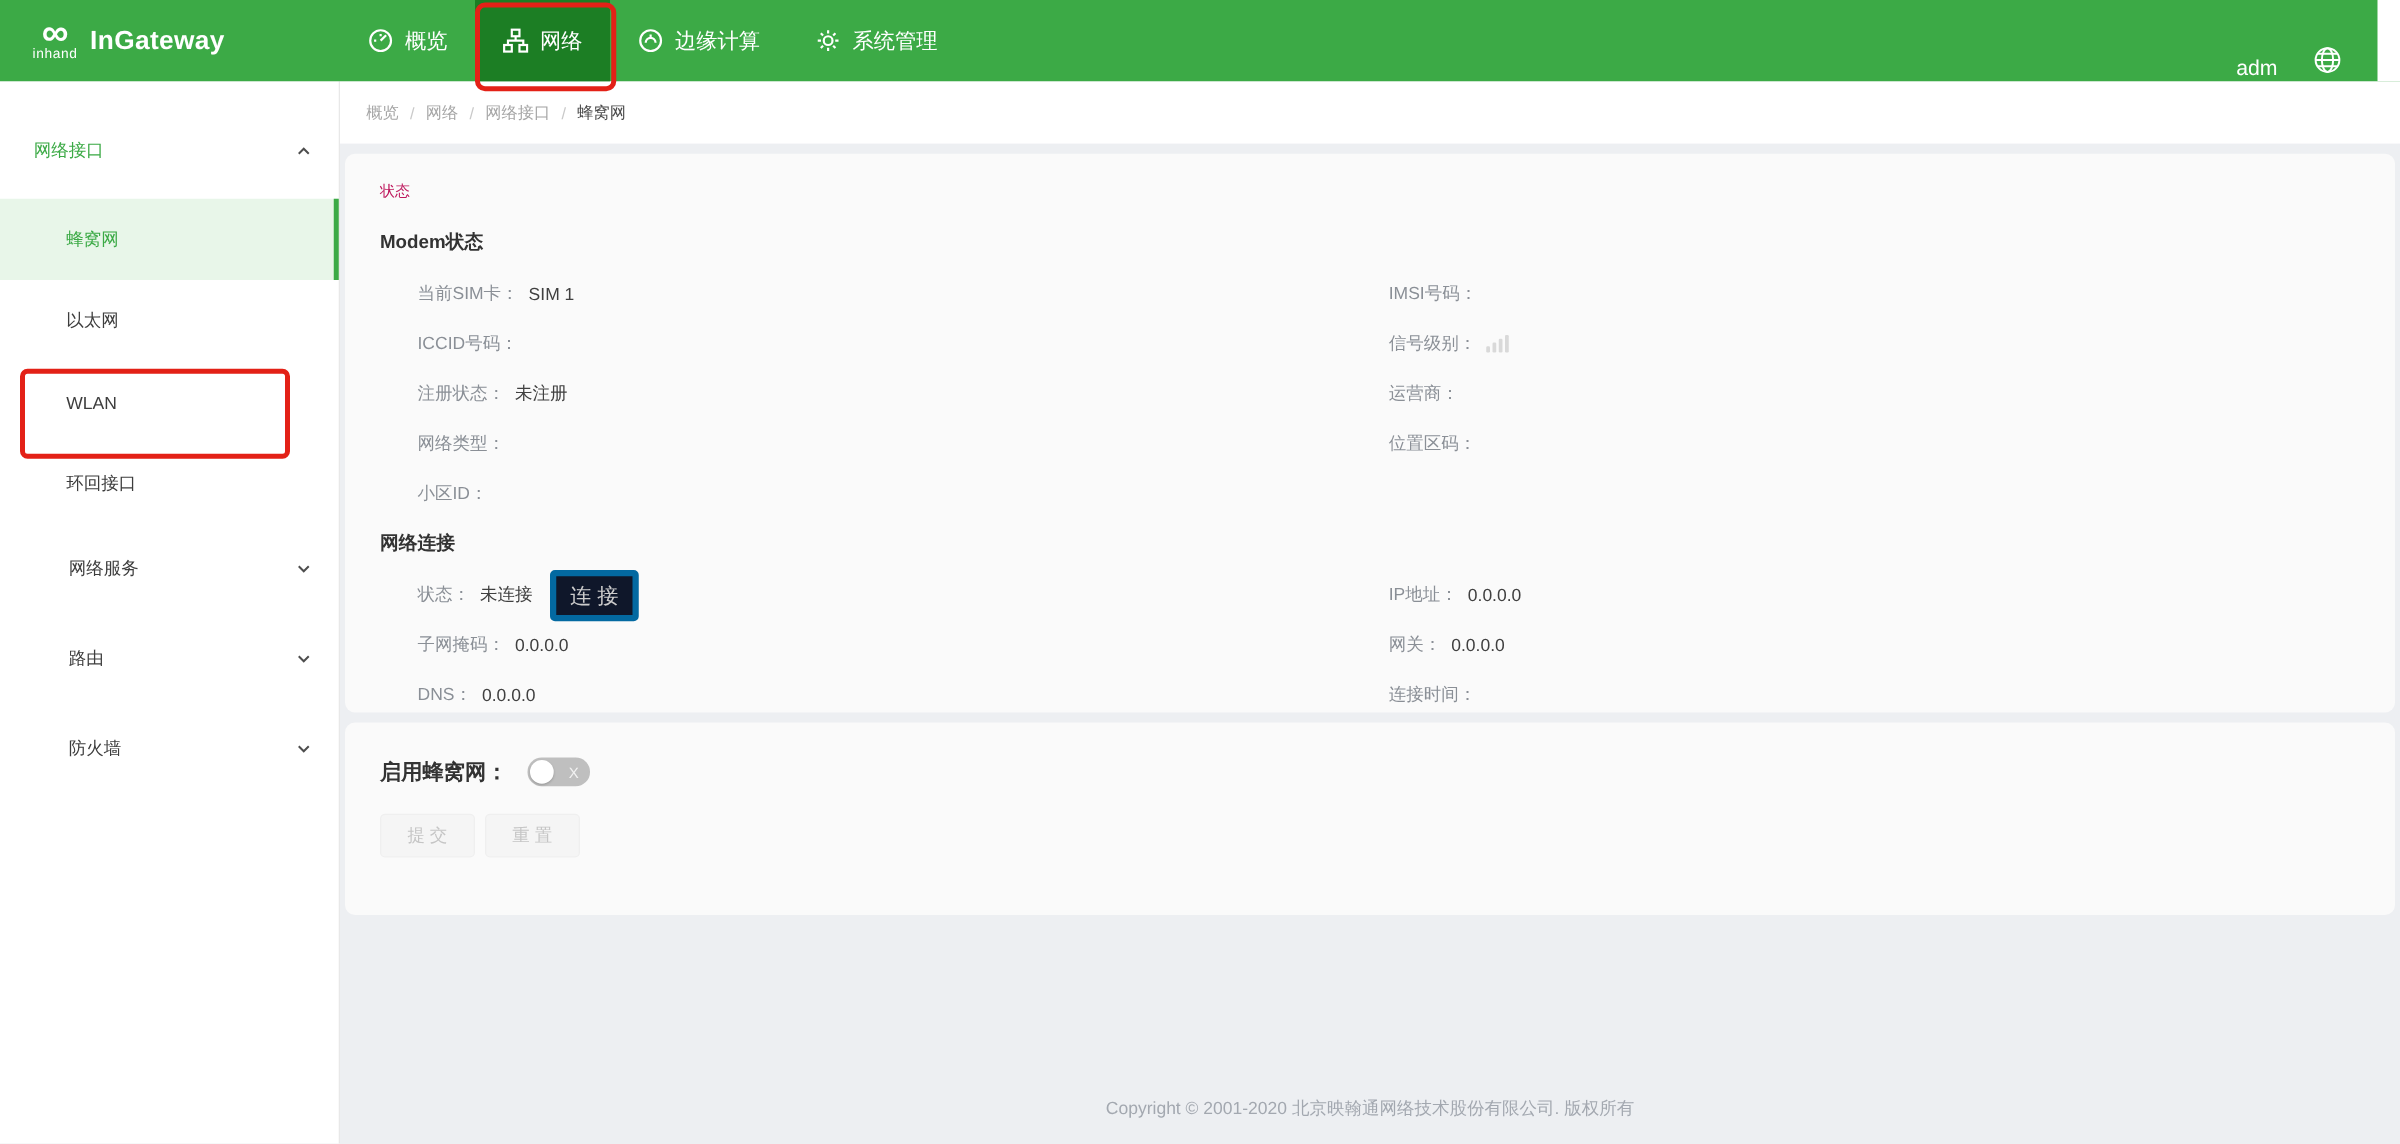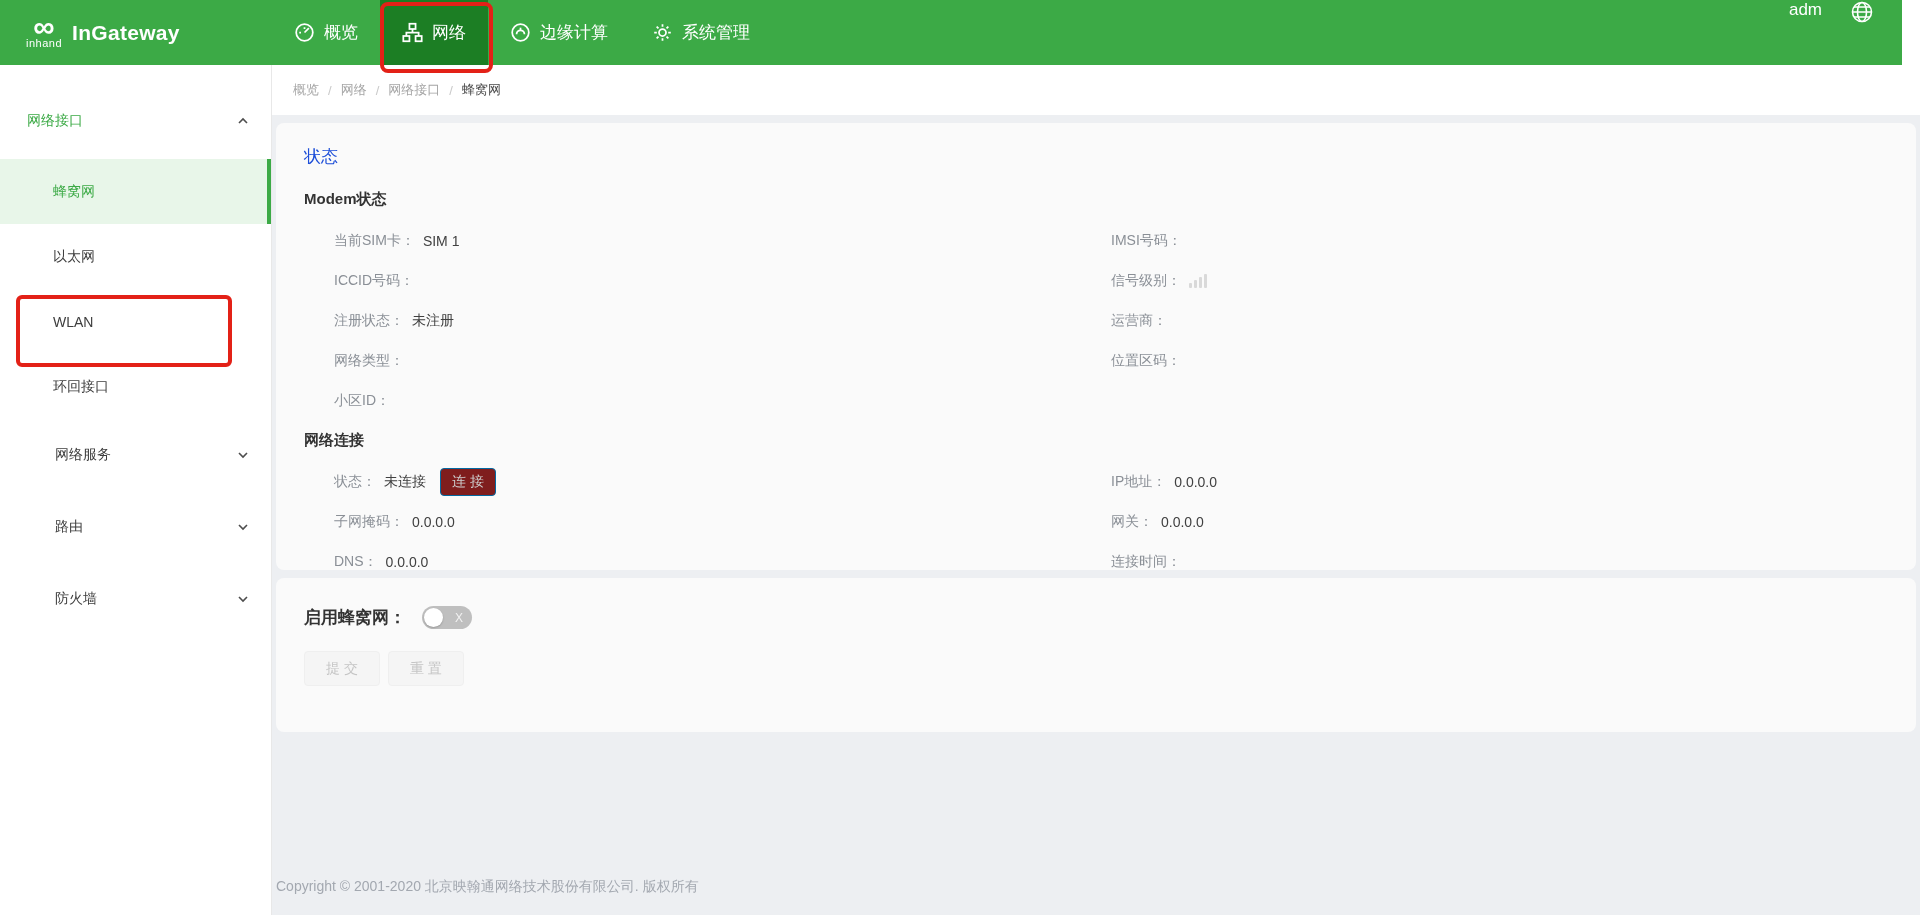--- a/index.html
+++ b/index.html
@@ -16,21 +16,21 @@
   .logo-sub { font-size:11px; letter-spacing:.5px; }
   .logo-name { color:#fff; font-size:21px; font-weight:bold; letter-spacing:.3px; }
 
   .nav { display:flex; align-items:stretch; }
   .nav-item { position:relative; display:flex; align-items:center; gap:9px; padding:0 22px;
     color:#ffffff; font-size:17px; cursor:pointer; }
   .nav-item svg { display:block; }
   .nav-item.active { background:#1c7e24; }
   .anno-nav { position:absolute; top:2px; left:0; right:-5px; bottom:-8px;
     border:4px solid #e32117; border-radius:8px; pointer-events:none; z-index:30; }
-  .top-right { margin-left:auto; display:flex; align-items:flex-start; gap:28px; padding-right:46px; }
+  .top-right { margin-left:auto; display:flex; align-items:flex-end; gap:28px; padding-right:46px; }
   .user-name { color:#fff; font-size:17px; }
 
   
   .frame { display:flex; height:850px; }
 
   
   .sidebar { width:272px; background:#ffffff; border-right:1px solid #e8e8e8; padding-top:24px; flex:none; }
   .side-item { position:relative; height:64px; display:flex; align-items:center;
     padding-left:27px; font-size:14px; color:#3d3d3d; cursor:pointer; }
   .side-item.parent { color:#3caa46; }
@@ -50,46 +50,46 @@
   .breadcrumb { height:50px; background:#ffffff; display:flex; align-items:center;
     padding-left:21px; font-size:13px; color:#a6a6a6; }
   .bc-item { color:#a6a6a6; }
   .bc-sep { margin:0 9px; color:#c9c9c9; }
   .bc-item.current { color:#4a4a4a; }
 
   .content { flex:1; background:#edeff2; padding:8px 4px 0 4px; overflow:hidden; }
   .card { background:#fafafa; border-radius:8px; padding:22px 28px; }
   .card + .card { margin-top:8px; }
 
-  .card-title { font-size:17px; color:#1d4ed8; margin-bottom:22px; }
+  .card-title { font-size:12px; color:#be185d; margin-bottom:22px; }
   .sec-head { font-size:15px; font-weight:bold; color:#333; margin-bottom:12px; }
   .fgrid { display:grid; grid-template-columns:repeat(2,1fr); margin-left:30px; margin-bottom:10px; }
   .cell { height:40px; display:flex; align-items:center; font-size:14px; }
   .lbl { color:#8a8f96; margin-right:8px; }
   .val { color:#404040; }
-  .connect-btn { margin-left:14px; background:#7f1d1d; color:#cccccc; border:1px solid #0369a1;
-    border-radius:4px; padding:4px 11px; font-size:14px; cursor:not-allowed; }
+  .connect-btn { margin-left:14px; background:#0f172a; color:#cccccc; border:5px solid #0369a1;
+    border-radius:4px; padding:4px 11px; font-size:17px; cursor:not-allowed; }
   .signal { display:inline-flex; align-items:flex-end; gap:2px; height:14px; }
   .signal i { display:block; width:3px; background:#d9d9d9; border-radius:1px; }
   .signal i:nth-child(1){height:5px;} .signal i:nth-child(2){height:8px;}
   .signal i:nth-child(3){height:11px;} .signal i:nth-child(4){height:14px;}
 
   .enable-row { display:flex; align-items:center; gap:16px; margin-top:6px; }
   .enable-label { font-size:17px; font-weight:bold; color:#333; }
   .switch { position:relative; width:50px; height:23px; background:#bfbfbf; border-radius:12px;
     cursor:pointer; flex:none; }
   .switch .knob { position:absolute; left:2px; top:2px; width:19px; height:19px;
     background:#ffffff; border-radius:50%; box-shadow:0 1px 2px rgba(0,0,0,.2); }
   .switch .off-text { position:absolute; right:9px; top:50%; transform:translateY(-50%);
     color:#f2f2f2; font-size:12px; }
   .btn-row { margin-top:22px; display:flex; gap:8px; }
   .btn { background:#f5f5f5; color:#c5c5c5; border:1px solid #efefef; border-radius:4px;
     height:35px; padding:0 21px; font-size:14px; cursor:not-allowed; }
 
-  .footer { margin-top:146px; font-size:14px; color:#a3a8b0; }
+  .footer { text-align:center; margin-top:146px; font-size:14px; color:#a3a8b0; }
 </style>
 </head>
 <body>
 
 <div class="topbar">
   <div class="logo">
     <span class="logo-mark">
       <span class="logo-inf">∞</span>
       <span class="logo-sub">inhand</span>
     </span>

